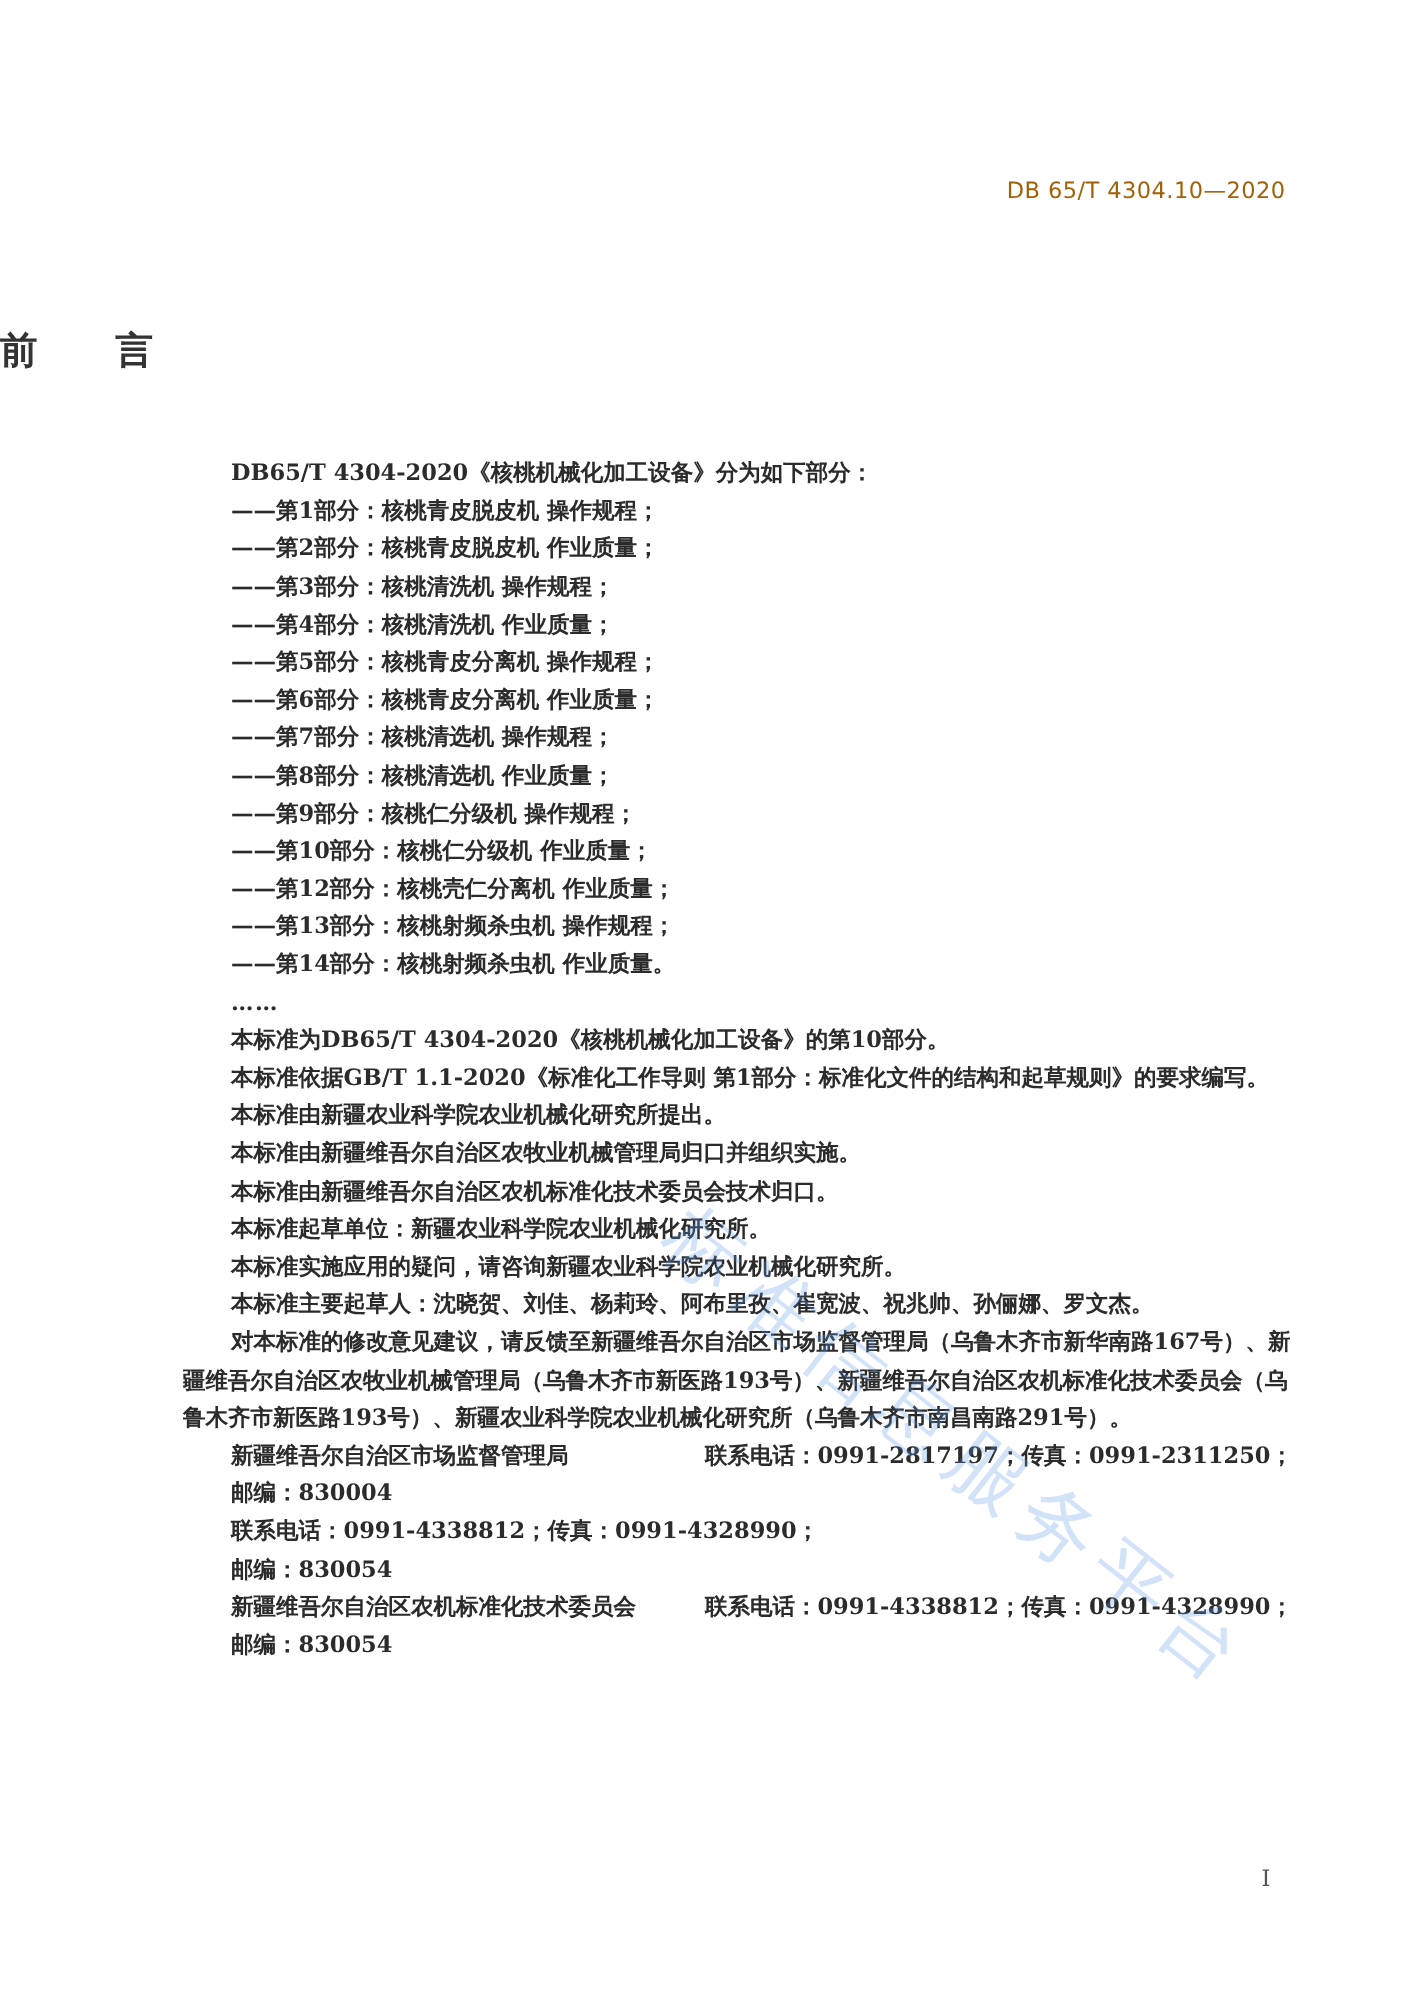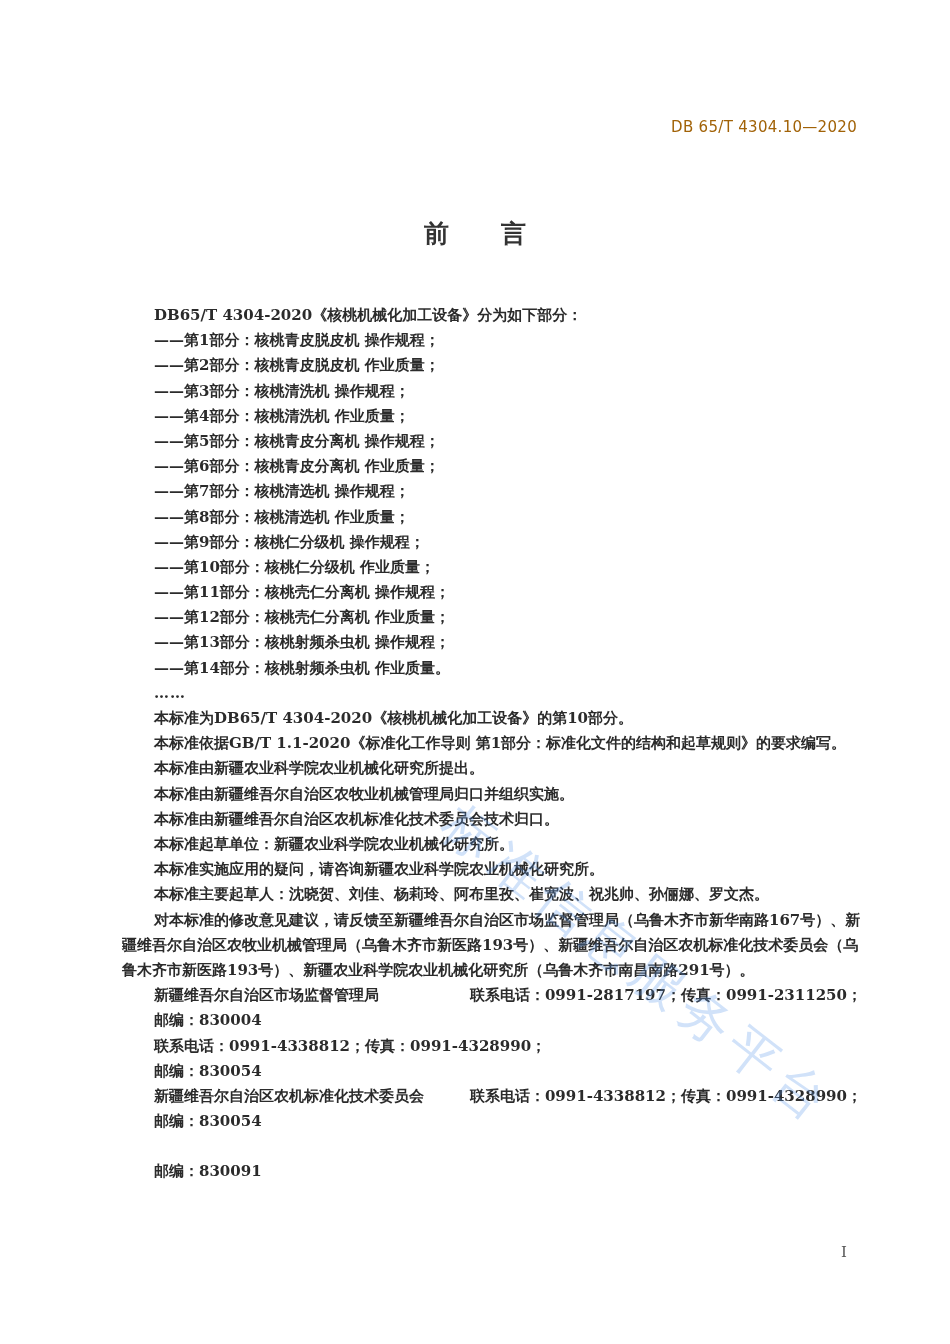--- a/index.html
+++ b/index.html
@@ -28,21 +28,21 @@
       font-family: "DejaVu Sans", "Liberation Sans", sans-serif;
       font-size: 15px;
       letter-spacing: 0.3px;
       color: #a16207;
     }
     .title {
       position: absolute;
       top: 217px;
       left: 0;
       width: 950px;
-      text-align: center;
+      text-align: left;
       font-family: "DejaVu Sans", "Liberation Sans", sans-serif;
       font-size: 25px;
       font-weight: bold;
       color: #333;
       letter-spacing: 0;
     }
     .title .gap { display: inline-block; width: 52px; }
     .body {
       position: absolute;
       top: 303px;
@@ -105,21 +105,20 @@
       <div class="line indent">——第1部分：核桃青皮脱皮机 操作规程；</div>
       <div class="line indent">——第2部分：核桃青皮脱皮机 作业质量；</div>
       <div class="line indent">——第3部分：核桃清洗机 操作规程；</div>
       <div class="line indent">——第4部分：核桃清洗机 作业质量；</div>
       <div class="line indent">——第5部分：核桃青皮分离机 操作规程；</div>
       <div class="line indent">——第6部分：核桃青皮分离机 作业质量；</div>
       <div class="line indent">——第7部分：核桃清选机 操作规程；</div>
       <div class="line indent">——第8部分：核桃清选机 作业质量；</div>
       <div class="line indent">——第9部分：核桃仁分级机 操作规程；</div>
       <div class="line indent">——第10部分：核桃仁分级机 作业质量；</div>
-      <div class="line indent">——第11部分：核桃壳仁分离机 操作规程；</div>
       <div class="line indent">——第12部分：核桃壳仁分离机 作业质量；</div>
       <div class="line indent">——第13部分：核桃射频杀虫机 操作规程；</div>
       <div class="line indent">——第14部分：核桃射频杀虫机 作业质量。</div>
     </div>
 
     <div class="line ellipsis">……</div>
 
     <div class="line indent">本标准为DB65/T 4304-2020《核桃机械化加工设备》的第10部分。</div>
     <div class="wrap-para">本标准依据GB/T 1.1-2020《标准化工作导则 第1部分：标准化文件的结构和起草规则》的要求编写。</div>
     <div class="line indent">本标准由新疆农业科学院农业机械化研究所提出。</div>
@@ -143,20 +142,19 @@
       <div class="postcode">邮编：830054</div>
 
       <div class="contact-row">
         <span class="contact-org">新疆维吾尔自治区农机标准化技术委员会</span>
         <span class="contact-phone">联系电话：0991-4338812；传真：0991-4328990；</span>
       </div>
       <div class="postcode">邮编：830054</div>
 
       <div class="contact-row">
       </div>
-      <div class="postcode">邮编：830091</div>
     </div>
   </div>
 
   <div class="watermark">标准信息服务平台</div>
 
   <div class="page-number">I</div>
 </div>
 
 </body></html>

